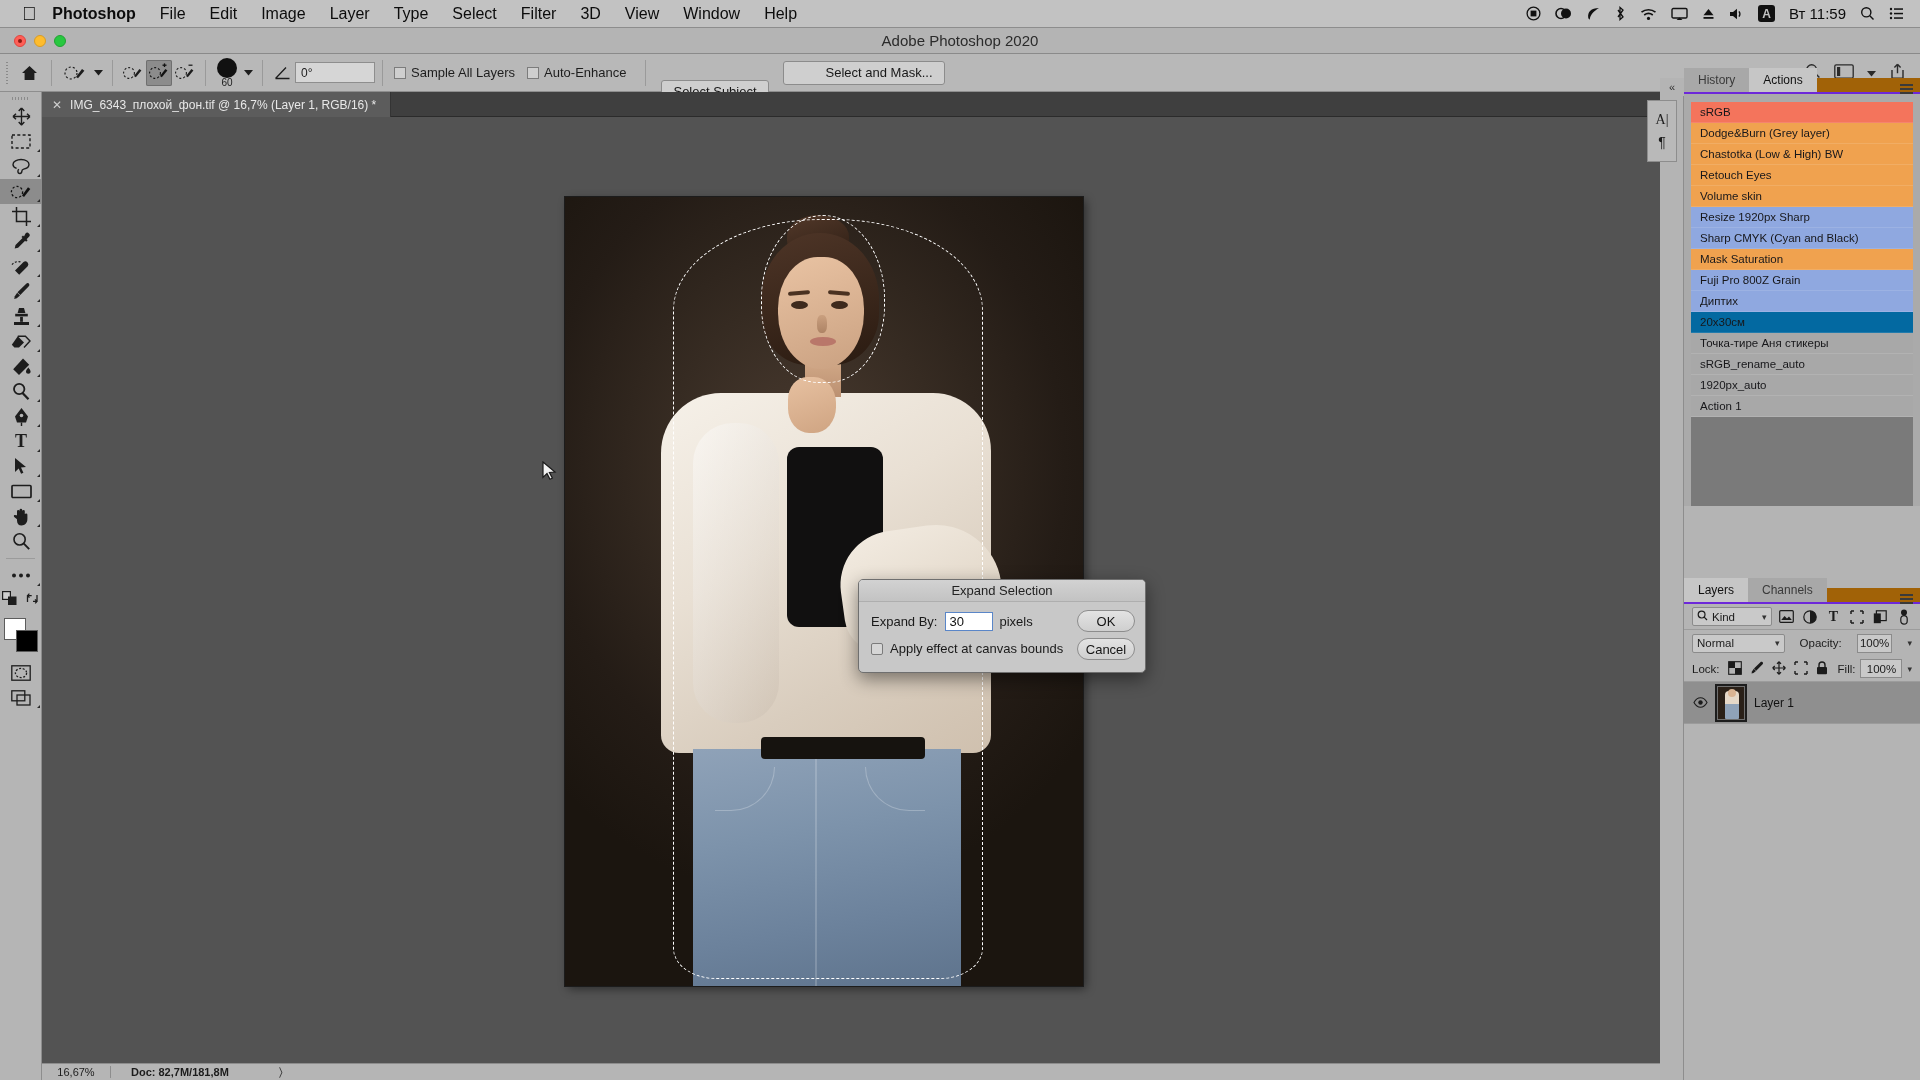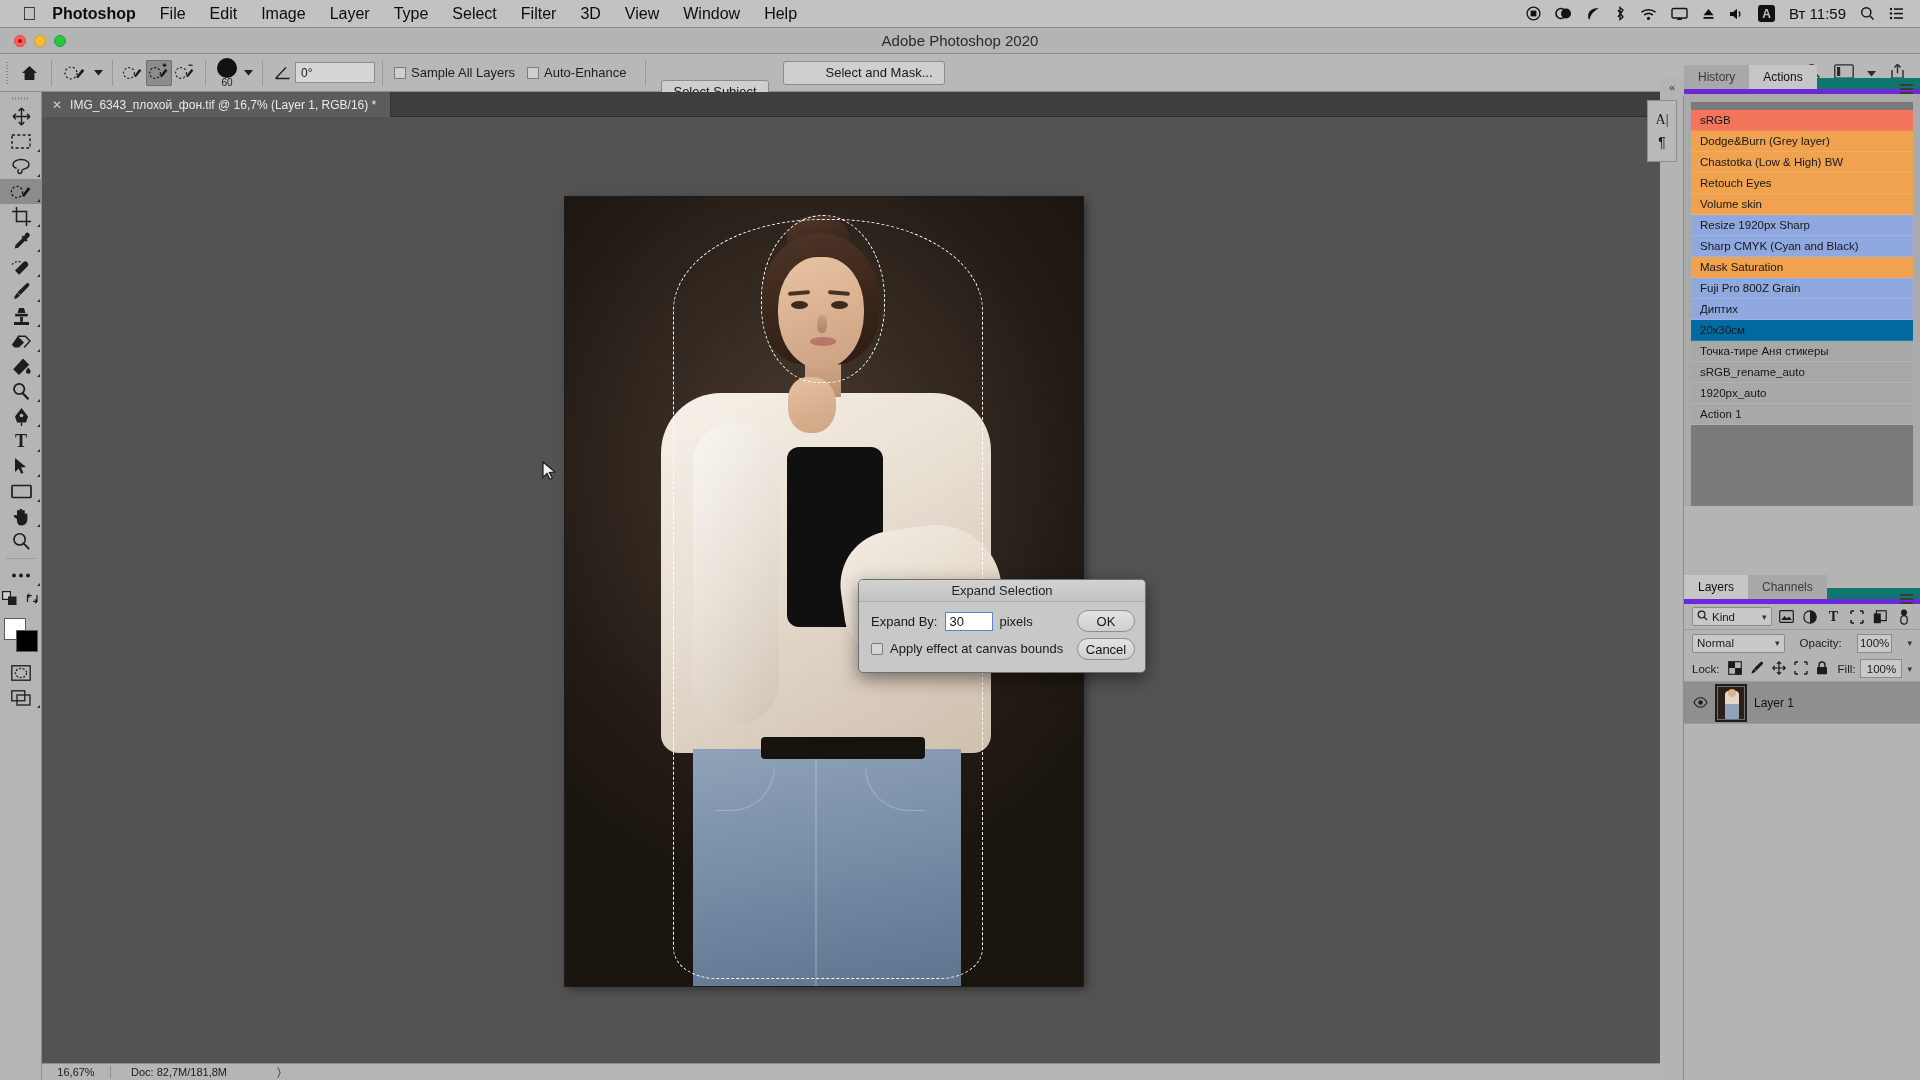--- a/index.html
+++ b/index.html
@@ -195,21 +195,21 @@
   #cancelbtn{ top:36px; }
 
   
   #statusbar{
     position:absolute; left:42px; top:1063px; width:1640px; height:17px;
     background:#b5b5b5; border-top:1px solid #8d8d8d;
     display:flex; align-items:center; font-size:11px; color:#1c1c1c;
   }
   #statusbar .zoom{ width:68px; text-align:center; }
   #statusbar .vsep{ width:1px;height:12px;background:#8d8d8d; }
-  #statusbar .doc{ padding-left:20px; }
+  #statusbar .doc{ padding-left:20px;font-weight:bold; }
   #statusbar .arr{ margin-left:50px; font-size:12px; color:#3a3a3a; }
 
   
   #dockstrip{
     position:absolute; left:1660px; top:78px; width:24px; height:1002px;
     background:#b4b4b4; border-right:1px solid #8d8d8d;
   }
   #collapsebtn{
     position:absolute; left:1660px; top:78px; width:24px; height:18px;
     display:flex;align-items:center;justify-content:center; font-size:11px; color:#303030;
@@ -219,34 +219,34 @@
     position:absolute; left:1647px; top:100px; width:30px; height:62px;
     background:#b9b9b9; border:1px solid #8d8d8d;
     display:flex; flex-direction:column; align-items:center; justify-content:center; gap:6px;
     font-size:14px; color:#1c1c1c;
   }
   #dock{
     position:absolute; left:1684px; top:78px; width:236px; height:1002px;
     background:#b4b4b4;
   }
   .tabrow{
-    height:16px; display:flex; align-items:flex-end; background:#0f766e;
-    border-bottom:5px solid #6d28d9; position:relative;
+    height:16px; display:flex; align-items:flex-end; background:#a16207;
+    border-bottom:2px solid #6d28d9; position:relative;
   }
   .ptab{
     height:24px; padding:0 14px; display:flex;align-items:center;
     font-size:12px; color:#3a3a3a; background:#a8a8a8;
   }
   .ptab.active{ background:#c6c6c6; color:#101010; }
   .pmenu{ position:absolute; right:7px; top:6px; width:13px;height:11px;
     background:repeating-linear-gradient(to bottom,#3a3a3a 0 2px,transparent 2px 4px); }
 
   
   #actionspanel{ position:absolute; left:0; top:0; width:236px; height:428px; background:#aaaaaa; }
-  #actionslist{ position:absolute; left:7px; top:32px; width:222px; }
+  #actionslist{ position:absolute; left:7px; top:24px; width:222px; }
   .arow{ height:21px; display:flex; align-items:center; padding-left:9px;
     font-size:11.5px; color:#17171a; border-bottom:1px solid rgba(255,255,255,.12); }
   #actionsblank{ position:absolute; left:7px; top:0px; width:222px; background:#7a7a7a; }
 
   
   #layerspanel{ position:absolute; left:0; top:510px; width:236px; height:570px; background:#b4b4b4; }
   #filterrow{ height:26px; display:flex;align-items:center; gap:7px; padding:0 8px;
     background:#b4b4b4; border-bottom:1px solid #9c9c9c; }
   .kindsel{ width:82px;height:19px;background:#c9c9c9;border:1px solid #8b8b8b;border-radius:2px;
     display:flex;align-items:center;gap:4px;padding:0 4px; font-size:11.5px; color:#1b1b1b; }

